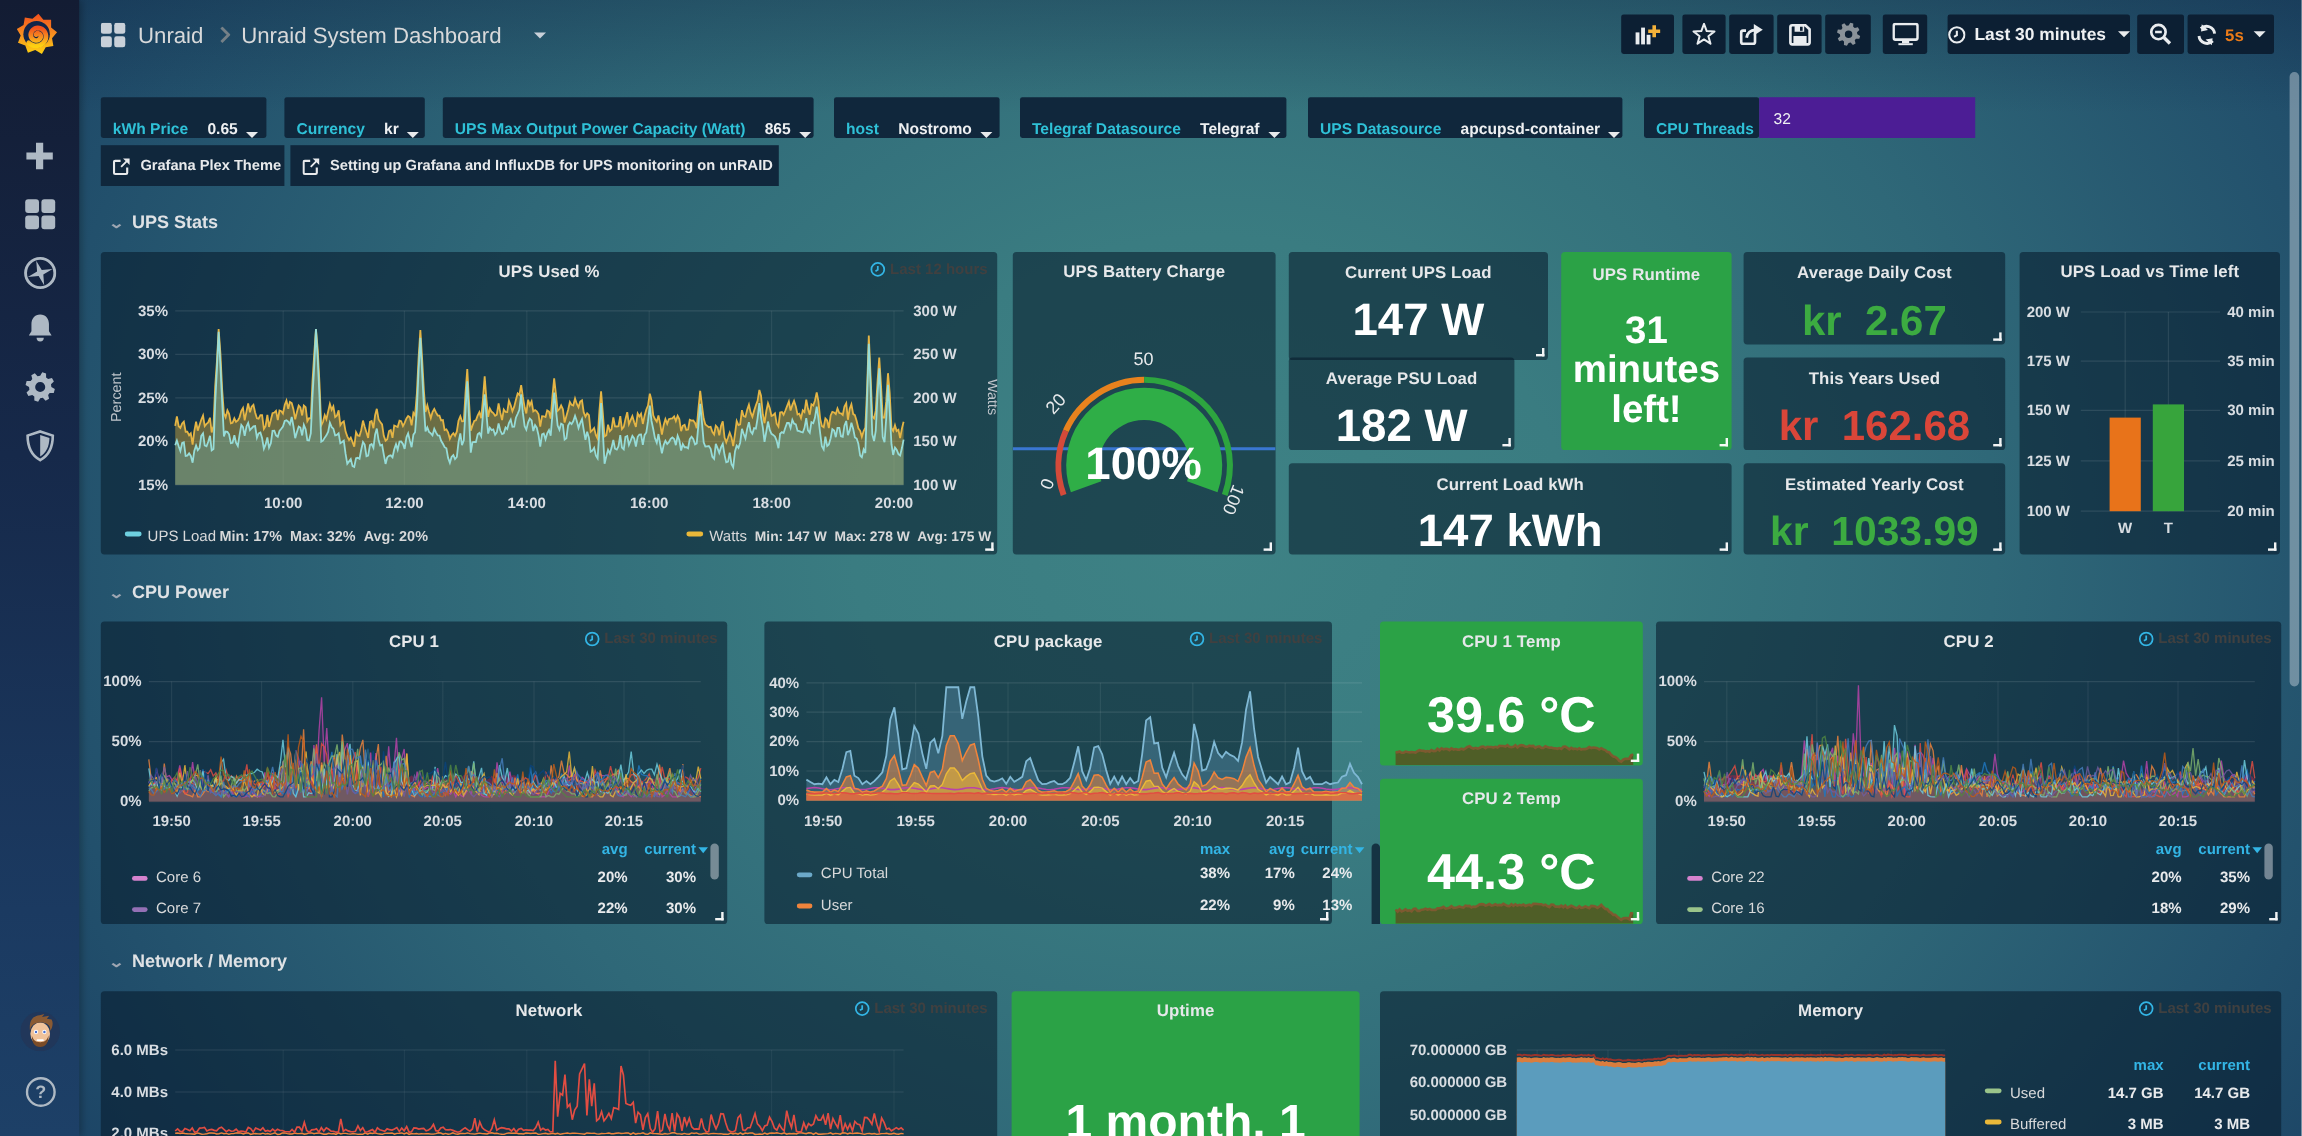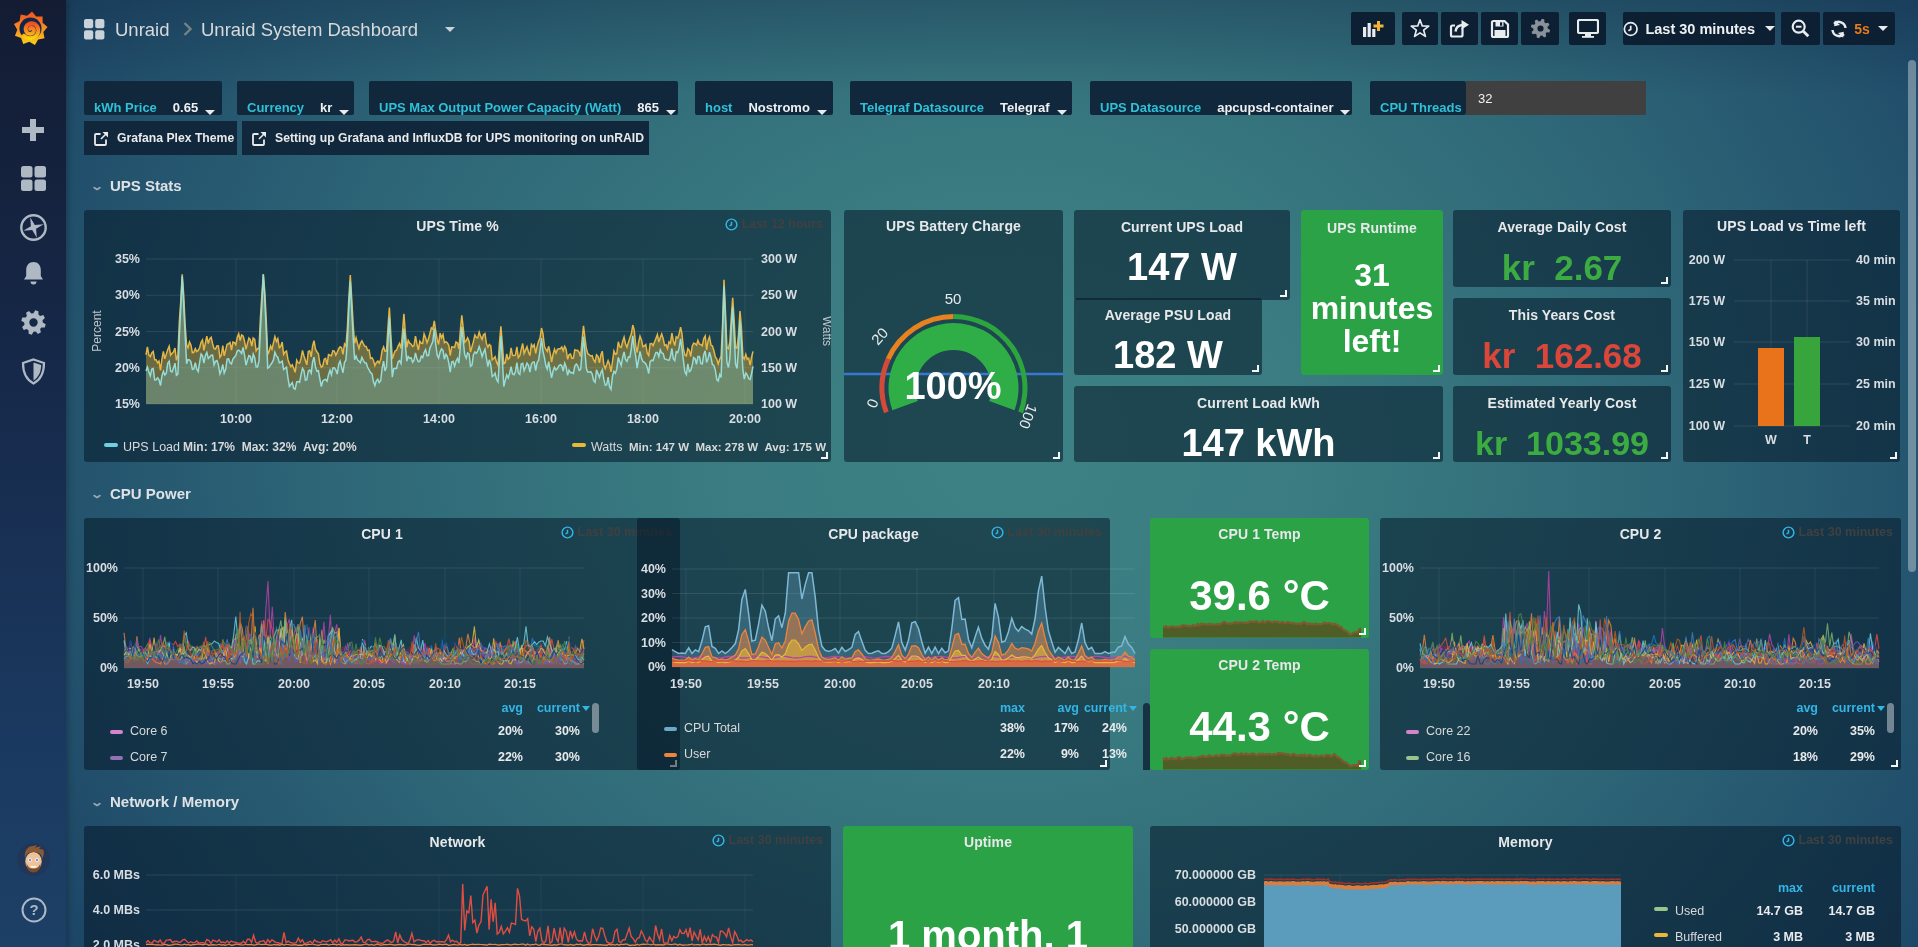--- a/index.html
+++ b/index.html
@@ -195,37 +195,37 @@
     <span class="carr"></span>
   </div>
 <div class="vbox" style="left:1090px;top:81px;width:262px">
     <span class="vlab">UPS Datasource</span>
     <span class="vval">apcupsd-container</span>
     <span class="carr"></span>
   </div>
 <div class="vbox" style="left:1370px;top:81px;width:96px">
     <span class="vlab">CPU Threads</span>
   </div>
-<div class="abs" style="left:1466px;top:81px;width:180px;height:34px;background:#404040;color:#eef0f2;font-size:13px;display:flex;align-items:center;padding-left:12px">32</div>
+<div class="abs" style="left:1466px;top:81px;width:180px;height:34px;background:#4c1d95;color:#eef0f2;font-size:13px;display:flex;align-items:center;padding-left:12px">32</div>
 <div class="lnk" style="left:84px;top:121px;width:153px"><svg width="15" height="15" viewBox="0 0 15 15" style="margin:0 8px 0 10px">
       <path d="M12 8.5 L12 13 a1 1 0 0 1 -1 1 L2 14 a1 1 0 0 1 -1 -1 L1 4 a1 1 0 0 1 1 -1 L6.5 3" fill="none" stroke="#e8eaec" stroke-width="1.8"></path>
       <path d="M8.5 1 L14 1 L14 6.5 L11.8 4.2 L7.5 8.6 L6.4 7.5 L10.7 3.2 Z" fill="#e8eaec"></path>
     </svg>Grafana Plex Theme</div>
 <div class="lnk" style="left:242px;top:121px;width:407px"><svg width="15" height="15" viewBox="0 0 15 15" style="margin:0 8px 0 10px">
       <path d="M12 8.5 L12 13 a1 1 0 0 1 -1 1 L2 14 a1 1 0 0 1 -1 -1 L1 4 a1 1 0 0 1 1 -1 L6.5 3" fill="none" stroke="#e8eaec" stroke-width="1.8"></path>
       <path d="M8.5 1 L14 1 L14 6.5 L11.8 4.2 L7.5 8.6 L6.4 7.5 L10.7 3.2 Z" fill="#e8eaec"></path>
     </svg>Setting up Grafana and InfluxDB for UPS monitoring on unRAID</div>
 <div class="chev" style="left:92px;top:179px">⌄</div>
 <div class="rowhdr" style="left:110px;top:177px">UPS Stats</div>
 <div class="chev" style="left:92px;top:487px">⌄</div>
 <div class="rowhdr" style="left:110px;top:485px">CPU Power</div>
 <div class="chev" style="left:92px;top:795px">⌄</div>
 <div class="rowhdr" style="left:110px;top:793px">Network / Memory</div>
 <div class="panel" style="left:84px;top:210px;width:747px;height:252px">
-<div class="ptitle">UPS Time %</div>
+<div class="ptitle">UPS Used %</div>
 <div class="tlab"><svg width="13" height="13" viewBox="0 0 16 16" style="vertical-align:-2px;margin-right:4px">
         <circle cx="8" cy="8" r="6.6" fill="none" stroke="#33b5e5" stroke-width="1.8"></circle>
         <path d="M8 4.5 L8 8.4 L5.6 9.8" stroke="#33b5e5" stroke-width="1.8" fill="none"></path>
       </svg>Last 12 hours</div>
 <svg class="abs" style="left:0;top:0" width="747" height="252" viewBox="0 0 747 252">
 <line x1="62" y1="49" x2="669" y2="49" stroke="#ffffff" stroke-opacity="0.10"></line>
 <line x1="62" y1="85.25" x2="669" y2="85.25" stroke="#ffffff" stroke-opacity="0.10"></line>
 <line x1="62" y1="121.5" x2="669" y2="121.5" stroke="#ffffff" stroke-opacity="0.10"></line>
 <line x1="62" y1="157.75" x2="669" y2="157.75" stroke="#ffffff" stroke-opacity="0.10"></line>
 <line x1="62" y1="194" x2="669" y2="194" stroke="#ffffff" stroke-opacity="0.10"></line>
@@ -296,21 +296,21 @@
 <div class="ptitle" style="top:9px">Current Load kWh</div>
 <div class="statv" style="top:58px;font-size:38px;color:#fff">147 kWh</div>
 <div class="rc" style="border-color:#fff"></div>
   </div>
 <div class="panel" style="left:1453px;top:210px;width:218px;height:77px">
 <div class="ptitle" style="top:9px">Average Daily Cost</div>
 <div class="statv" style="top:58px;font-size:35px;color:#3cab41">kr&nbsp;&nbsp;2.67</div>
 <div class="rc" style="border-color:#fff"></div>
   </div>
 <div class="panel" style="left:1453px;top:298px;width:218px;height:77px">
-<div class="ptitle" style="top:9px">This Years Cost</div>
+<div class="ptitle" style="top:9px">This Years Used</div>
 <div class="statv" style="top:58px;font-size:35px;color:#da4639">kr&nbsp;&nbsp;162.68</div>
 <div class="rc" style="border-color:#fff"></div>
   </div>
 <div class="panel" style="left:1453px;top:386px;width:218px;height:76px">
 <div class="ptitle" style="top:9px">Estimated Yearly Cost</div>
 <div class="statv" style="top:58px;font-size:34px;color:#3cab41">kr&nbsp;&nbsp;1033.99</div>
 <div class="rc" style="border-color:#fff"></div>
   </div>
 <div class="panel green" style="left:1301px;top:210px;width:142px;height:165px">
 <div class="ptitle" style="top:10px;font-size:14px">UPS Runtime</div>
@@ -337,21 +337,21 @@
 <text x="173" y="178" font-size="12.5" font-weight="bold" fill="#d8dde2">25 min</text>
 <text x="42" y="220" text-anchor="end" font-size="12.5" font-weight="bold" fill="#d8dde2">100 W</text>
 <text x="173" y="220" font-size="12.5" font-weight="bold" fill="#d8dde2">20 min</text>
 <rect x="75" y="138" width="26" height="78" fill="#e8731a"></rect>
 <rect x="111" y="127" width="26" height="89" fill="#37a43c"></rect>
 <text x="88" y="234" text-anchor="middle" font-size="12.5" font-weight="bold" fill="#d8dde2">W</text>
 <text x="124" y="234" text-anchor="middle" font-size="12.5" font-weight="bold" fill="#d8dde2">T</text>
 </svg>
     <div class="rc"></div>
   </div>
-<div class="panel" style="left:84px;top:518px;width:596px;height:252px">
+<div class="panel" style="left:84px;top:518px;width:522px;height:252px">
 <div class="ptitle">CPU 1</div>
 <div class="tlab"><svg width="13" height="13" viewBox="0 0 16 16" style="vertical-align:-2px;margin-right:4px">
         <circle cx="8" cy="8" r="6.6" fill="none" stroke="#33b5e5" stroke-width="1.8"></circle>
         <path d="M8 4.5 L8 8.4 L5.6 9.8" stroke="#33b5e5" stroke-width="1.8" fill="none"></path>
       </svg>Last 30 minutes</div>
 <svg class="abs" style="left:0;top:0" width="522" height="252" viewBox="0 0 522 252">
 <line x1="40" y1="50" x2="500" y2="50" stroke="#ffffff" stroke-opacity="0.10"></line>
 <line x1="40" y1="100" x2="500" y2="100" stroke="#ffffff" stroke-opacity="0.10"></line>
 <line x1="40" y1="150" x2="500" y2="150" stroke="#ffffff" stroke-opacity="0.10"></line>
 <line x1="59" y1="50" x2="59" y2="150" stroke="#ffffff" stroke-opacity="0.07"></line>

